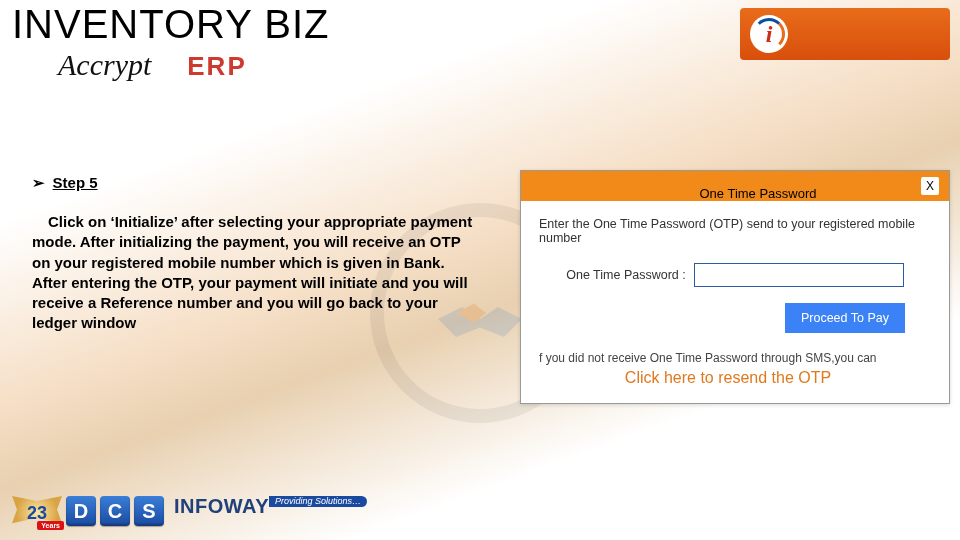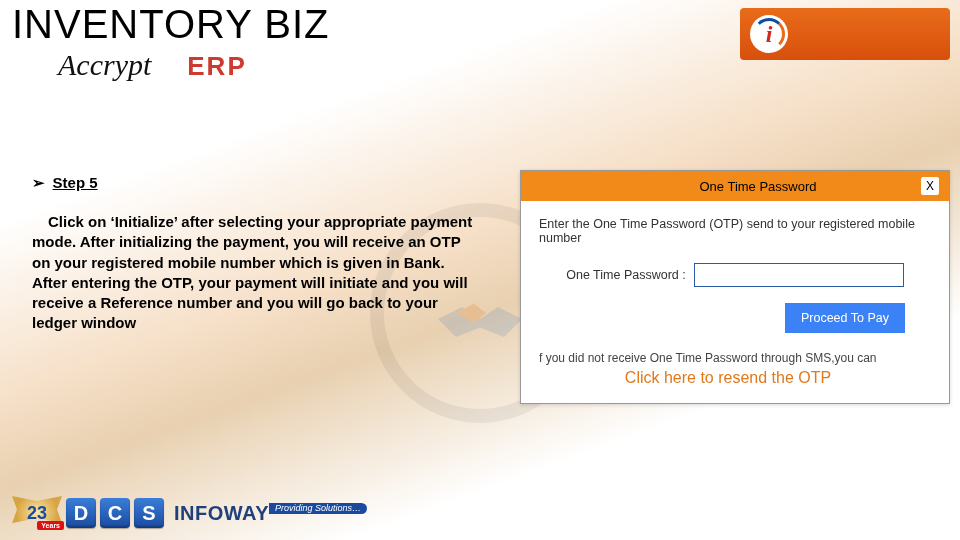--- a/index.html
+++ b/index.html
@@ -115,21 +115,21 @@
     width: 430px;
     background: #fff;
     border: 1px solid #999;
     box-shadow: 0 1px 4px rgba(0,0,0,0.15);
     font-family: "Segoe UI", Arial, sans-serif;
   }
   .otp-header {
     background: #f28a1a;
     color: #000;
     height: 30px;
-    display: flex; align-items: center;
+    display: flex; align-items: flex-end;
     position: relative;
     font-size: 13px;
     padding-left: 46px;
   }
   .otp-header .htxt {
     flex: 1;
     text-align: center;
   }
   .otp-header .close {
     position: absolute;
@@ -178,21 +178,21 @@
     text-align: center;
     color: #e0781c;
     font-size: 16px;
     margin-right: 14px;
     cursor: pointer;
   }
 
   .footer-logos {
     position: absolute;
     left: 12px; bottom: 10px;
-    display: flex; align-items: center; gap: 4px;
+    display: flex; align-items: flex-start; gap: 4px;
   }
   .badge23 {
     position: relative;
     width: 50px; height: 34px;
     display: flex; align-items: center; justify-content: center;
     font-weight: 700;
   }
   .badge23 .ribbon {
     position: absolute; inset: 0;
     background: radial-gradient(circle at 50% 50%, #ffe9a0 0%, #d49a2e 70%);

